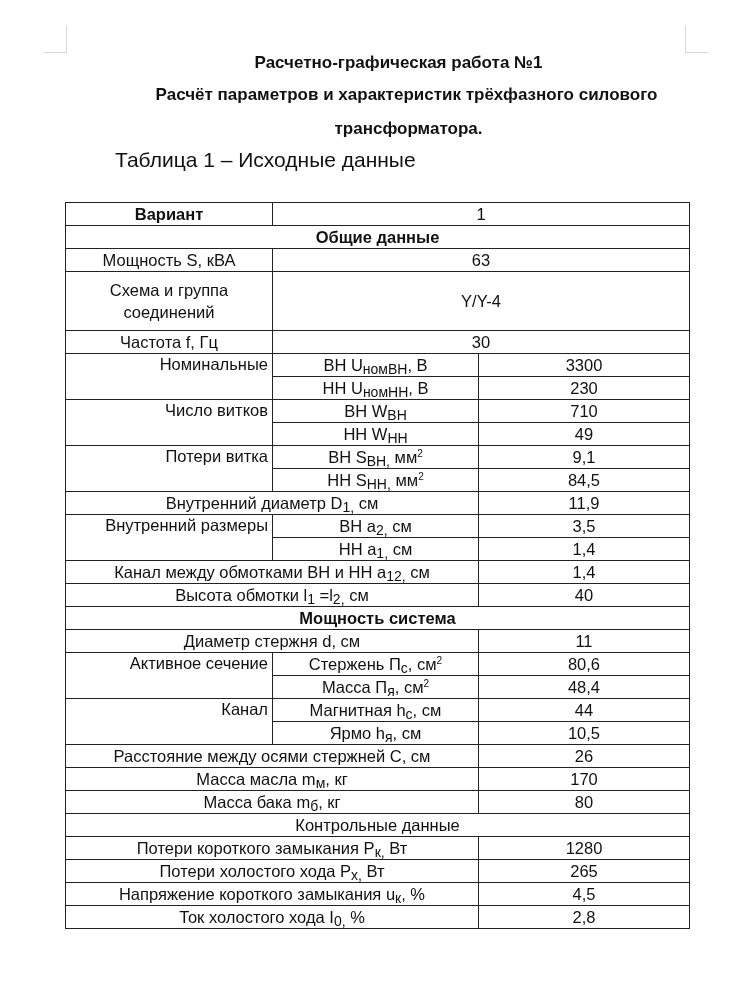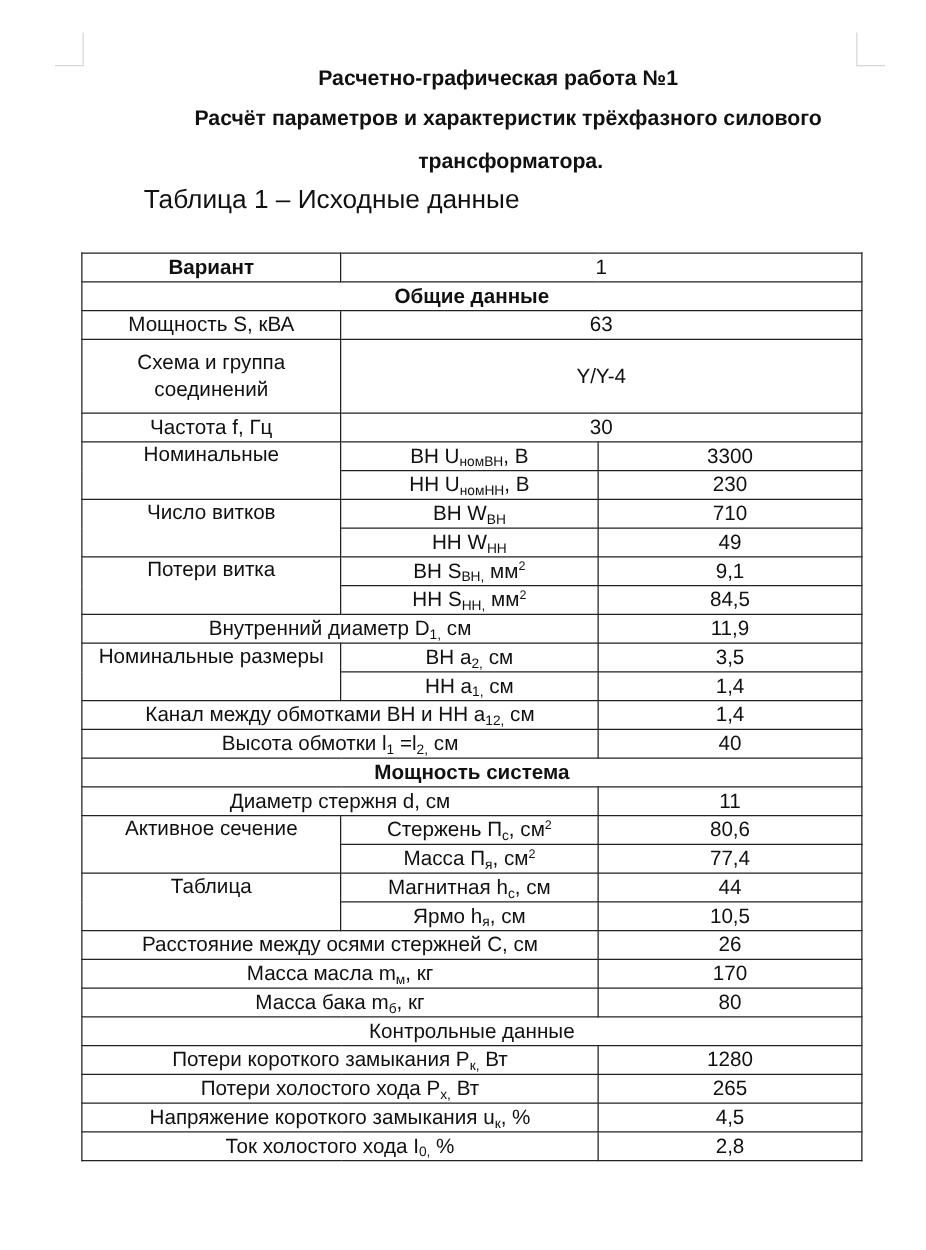--- a/index.html
+++ b/index.html
@@ -8,24 +8,24 @@
   .corner { position:absolute; width:22px; height:26px; border-color:#d6d6d6; border-style:solid; border-width:0; }
   .corner.tl { left:44px; top:26px; border-right-width:1px; border-bottom-width:1px; }
   .corner.tr { left:685px; top:26px; border-left-width:1px; border-bottom-width:1px; }
   .title { position:absolute; left:0; width:741px; text-align:center; font-weight:bold; font-size:17px; }
   .t1 { top:53px; left:28px; }
   .t2 { top:85px; left:36px; }
   .t3 { top:119px; left:38px; }
   .caption { position:absolute; left:115px; top:148px; font-size:21px; }
   table.doc { position:absolute; left:65px; top:180px; width:624px; border-collapse:collapse; table-layout:fixed; font-size:16.5px;margin-top:22px; }
   table.doc td { border:1.5px solid #222; padding:0 4px; text-align:center; vertical-align:middle; height:22px; line-height:21px; white-space:nowrap; overflow:hidden; }
-  table.doc td.top { vertical-align:top; }
+  table.doc td.top { vertical-align:top;text-align:right; }
   table.doc td.bold { font-weight:bold; }
   table.doc tr.tall td { height:58px; line-height:22px; white-space:normal; }
-  sub { font-size:11px; vertical-align:-3px; line-height:0; }
+  sub { font-size:14px; vertical-align:-3px; line-height:0; }
   sup { font-size:10px; vertical-align:6px; line-height:0; }
 </style>
 </head>
 <body>
 
 <div class="corner tl"></div>
 <div class="corner tr"></div>
 
 <div class="title t1">Расчетно-графическая работа №1</div>
 <div class="title t2">Расчёт параметров и характеристик трёхфазного силового</div>
@@ -89,21 +89,21 @@
     <td><span>НН S</span><sub>НН,</sub><span> мм</span><sup>2</sup></td>
     <td>84,5</td>
   </tr>
 
   <tr>
     <td colspan="2"><span>Внутренний диаметр D</span><sub>1,</sub><span> см</span></td>
     <td>11,9</td>
   </tr>
 
   <tr>
-    <td rowspan="2" class="top">Номинальные размеры</td>
+    <td rowspan="2" class="top">Внутренний размеры</td>
     <td><span>ВН a</span><sub>2,</sub><span> см</span></td>
     <td>3,5</td>
   </tr>
   <tr>
     <td><span>НН a</span><sub>1,</sub><span> см</span></td>
     <td>1,4</td>
   </tr>
 
   <tr>
     <td colspan="2"><span>Канал между обмотками ВН и НН a</span><sub>12,</sub><span> см</span></td>
@@ -122,25 +122,25 @@
     <td>11</td>
   </tr>
 
   <tr>
     <td rowspan="2" class="top">Активное сечение</td>
     <td><span>Стержень П</span><sub>с</sub><span>, см</span><sup>2</sup></td>
     <td>80,6</td>
   </tr>
   <tr>
     <td><span>Масса П</span><sub>я</sub><span>, см</span><sup>2</sup></td>
-    <td>77,4</td>
+    <td>48,4</td>
   </tr>
 
   <tr>
-    <td rowspan="2" class="top">Таблица</td>
+    <td rowspan="2" class="top">Канал</td>
     <td><span>Магнитная h</span><sub>с</sub><span>, см</span></td>
     <td>44</td>
   </tr>
   <tr>
     <td><span>Ярмо h</span><sub>я</sub><span>, см</span></td>
     <td>10,5</td>
   </tr>
 
   <tr>
     <td colspan="2">Расстояние между осями стержней C, см</td>

